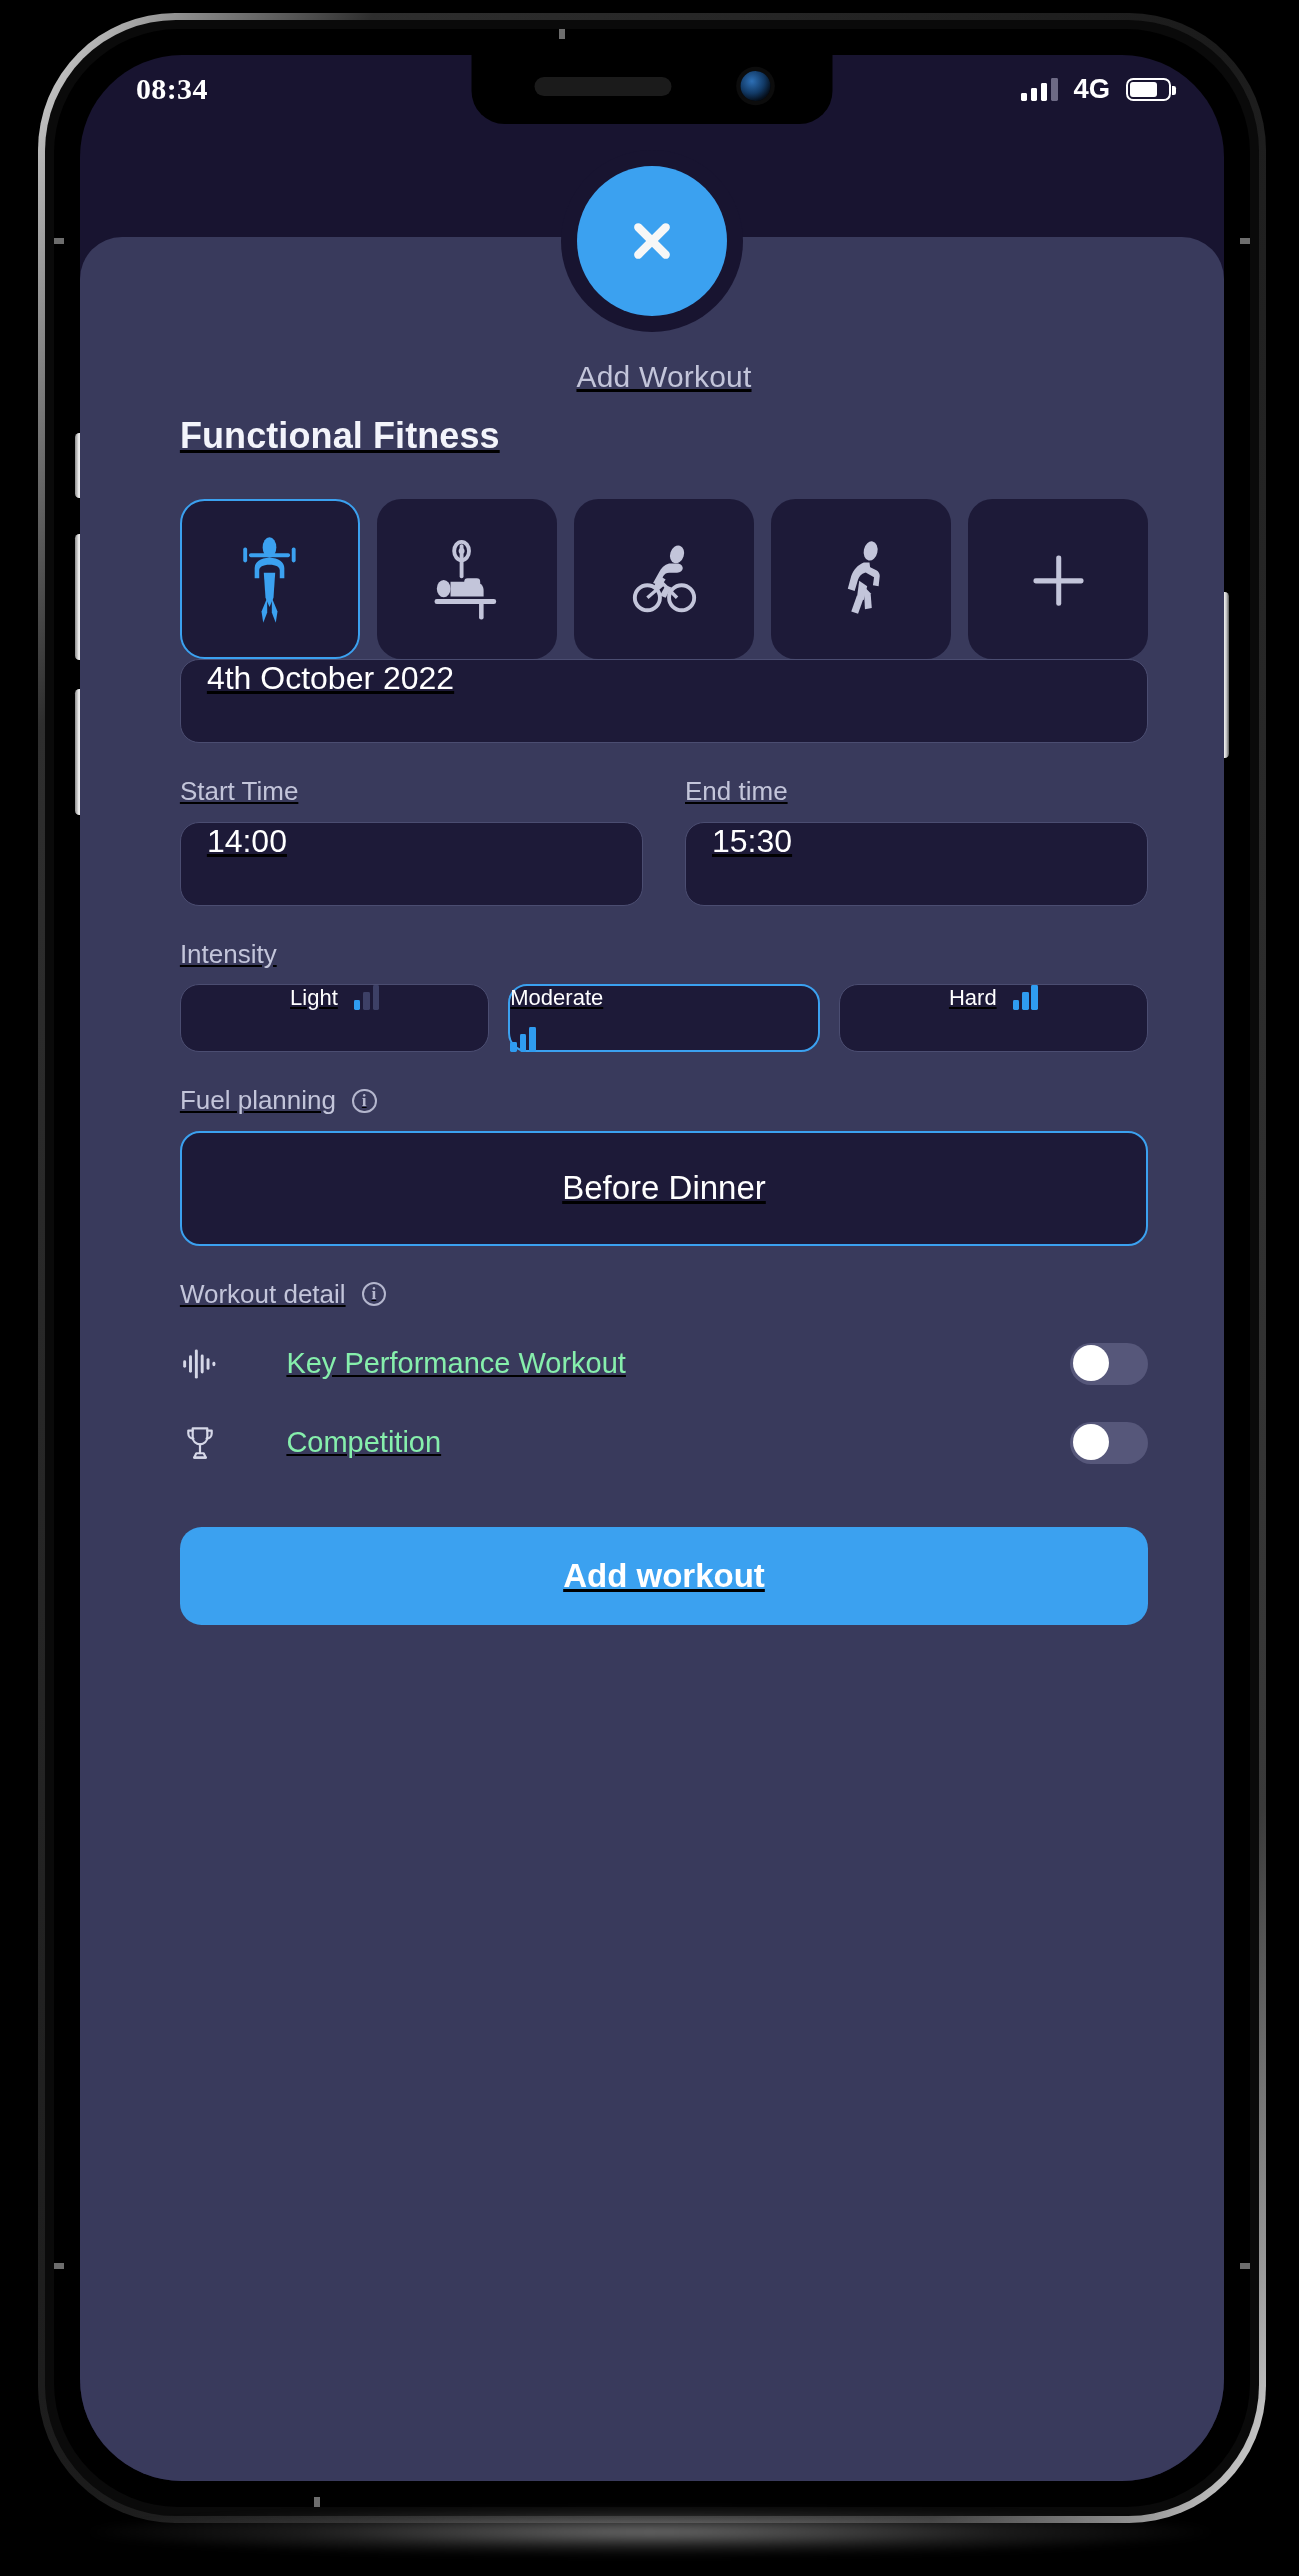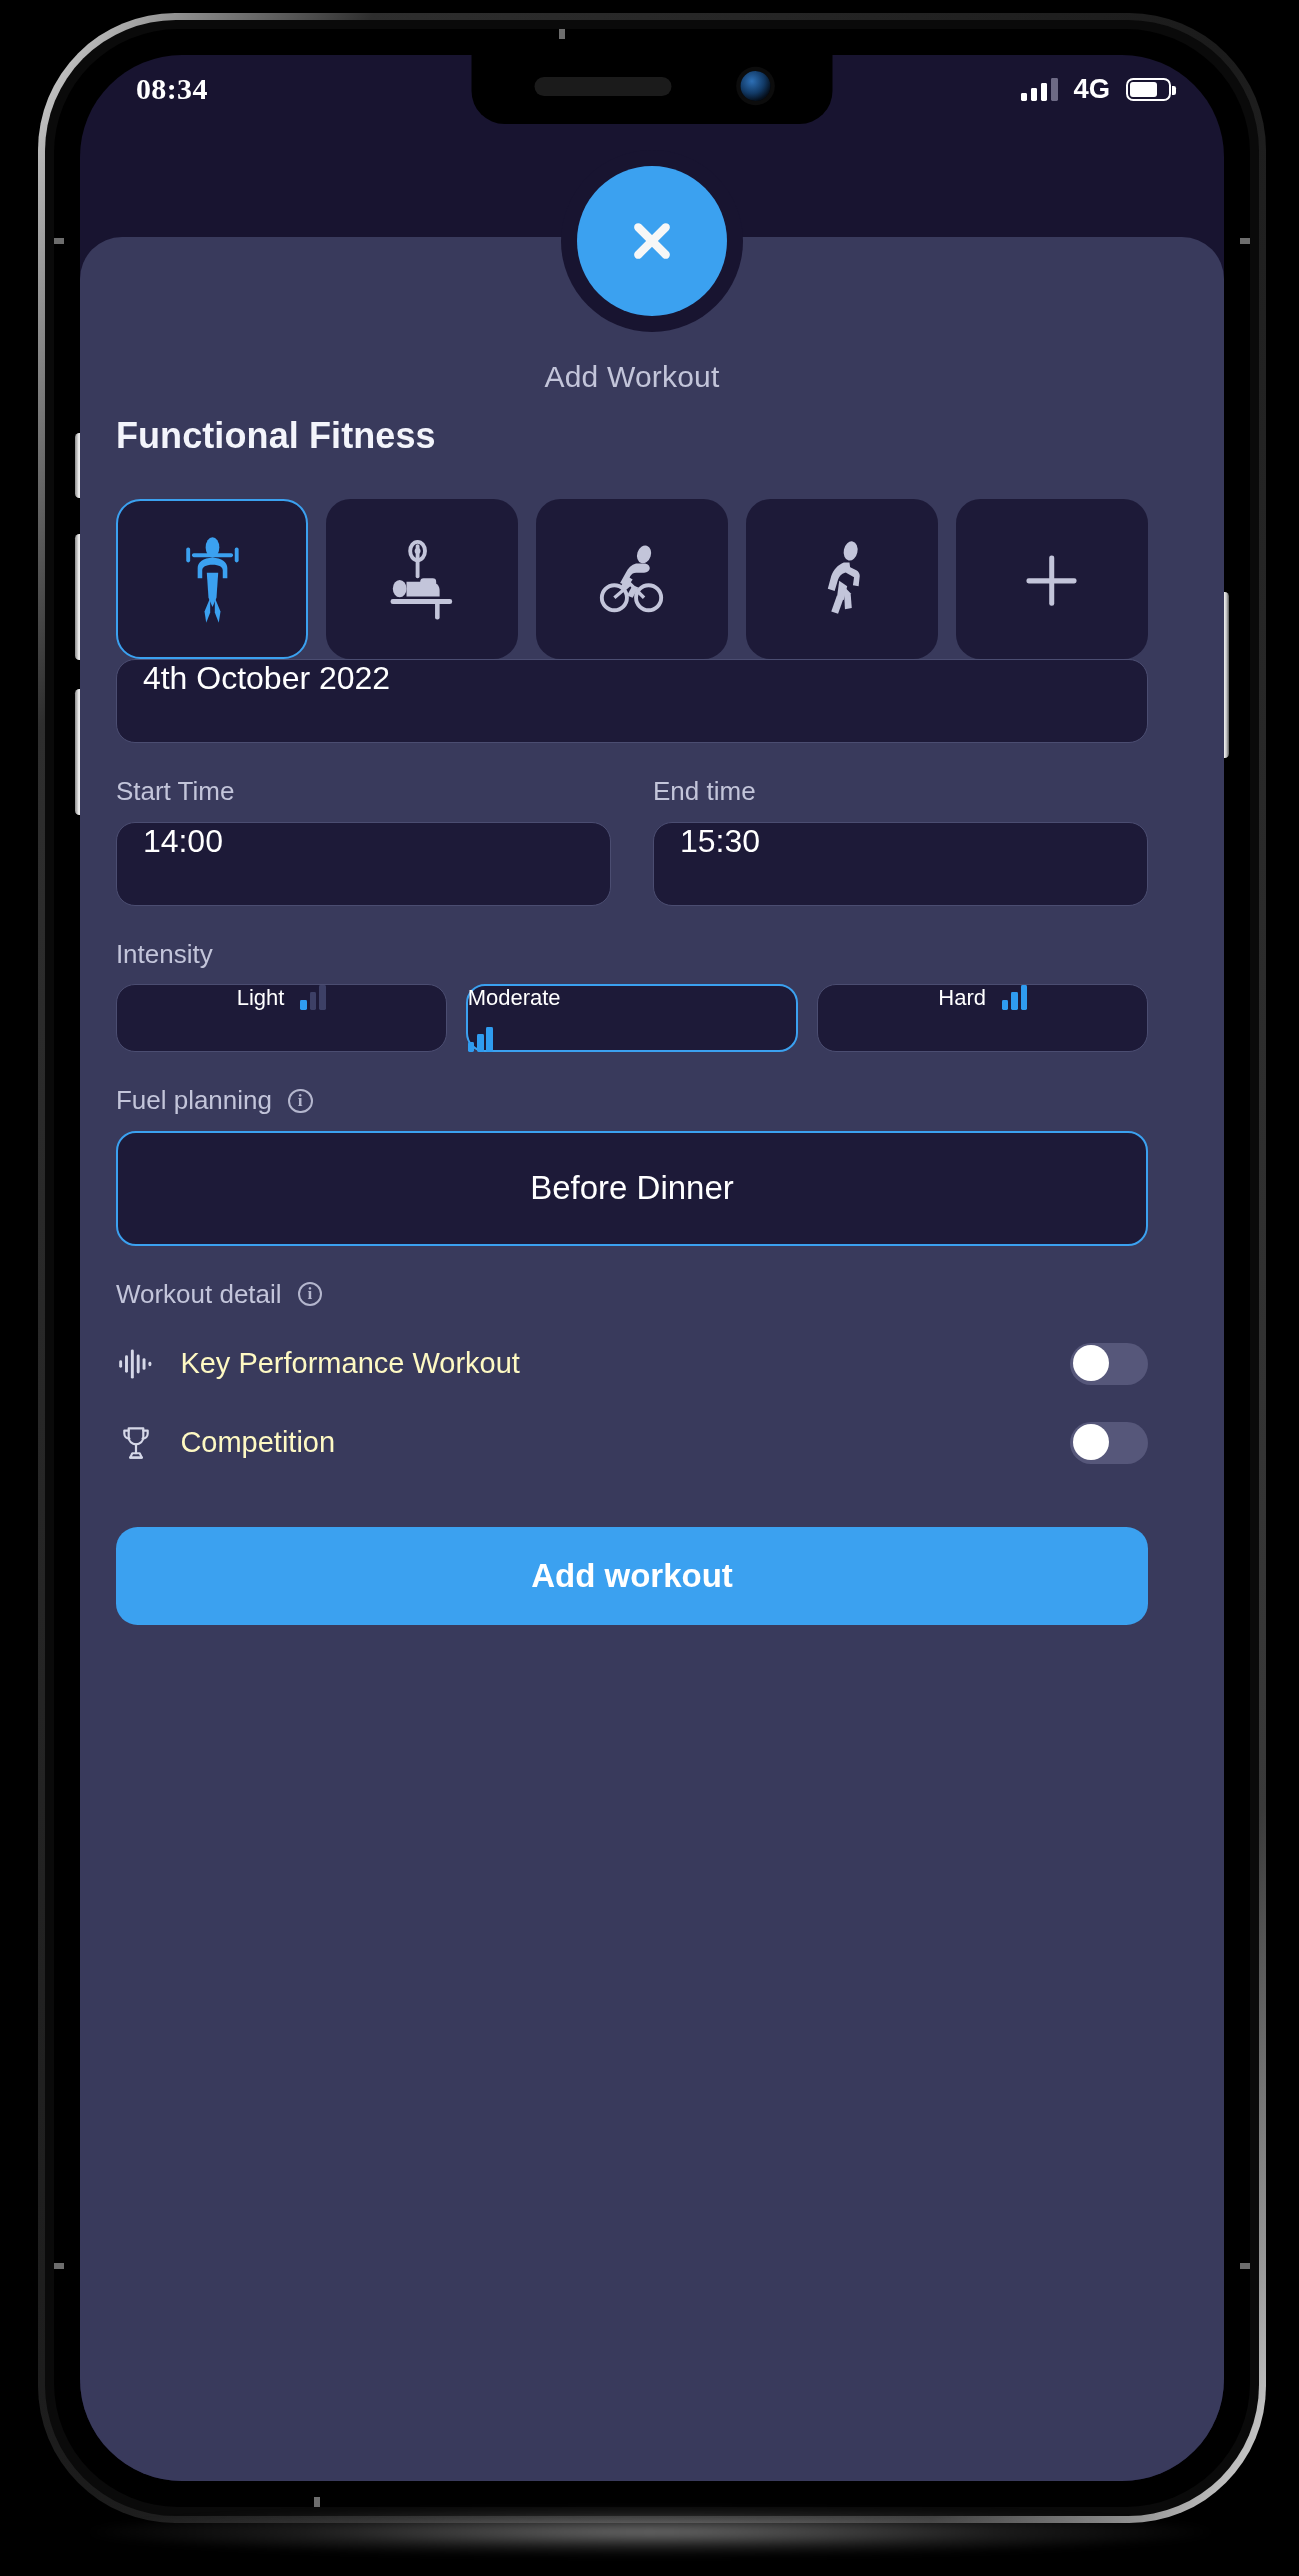--- a/index.html
+++ b/index.html
@@ -132,21 +132,22 @@
     width: 150px; height: 150px; border-radius: 50%;
     background: #3ba1f0;
     z-index: 25;
     display: flex; align-items: center; justify-content: center;
     box-shadow: 0 0 0 16px #181430;
   }
   .close-btn svg { width: 66px; height: 66px; }
 
   .sheet-inner {
     position: absolute; left: 0; right: 0; top: 0; bottom: 0;
-    padding: 123px 76px 0 36px;
+    padding: 123px 76px 0 100px;
+    text-decoration: underline;
   }
 
   .subtitle {
     text-align: center; color: #c3c5da;
     font-size: 30px; letter-spacing: 0.2px;
   }
   .title {
     text-align: left; color: #f3f4fb;
     font-size: 36px; font-weight: 700;
     margin-top: 21.6px; letter-spacing: 0.1px;
@@ -224,21 +225,21 @@
   }
 
   
   .detail-row {
     display: flex; align-items: center;
     height: 79px;
     gap: 24.5px;
   }
   .detail-row .rowicon { width: 40px; display:flex; align-items:center; justify-content:center; }
   .detail-row .rowicon svg { width: 38px; height: 38px; }
-  .detail-row .rowlabel { flex: 1; color: #fef9c3; font-size: 29px; }
+  .detail-row .rowlabel { flex: 1; color: #86efac; font-size: 29px; margin-left: 42px; }
   .toggle {
     width: 78px; height: 42px; border-radius: 21px;
     background: #56577a;
     position: relative;
   }
   .toggle .knob {
     position: absolute; left: 2.9px; top: 2.9px;
     width: 36px; height: 36px; border-radius: 50%;
     background: #ffffff;
   }

